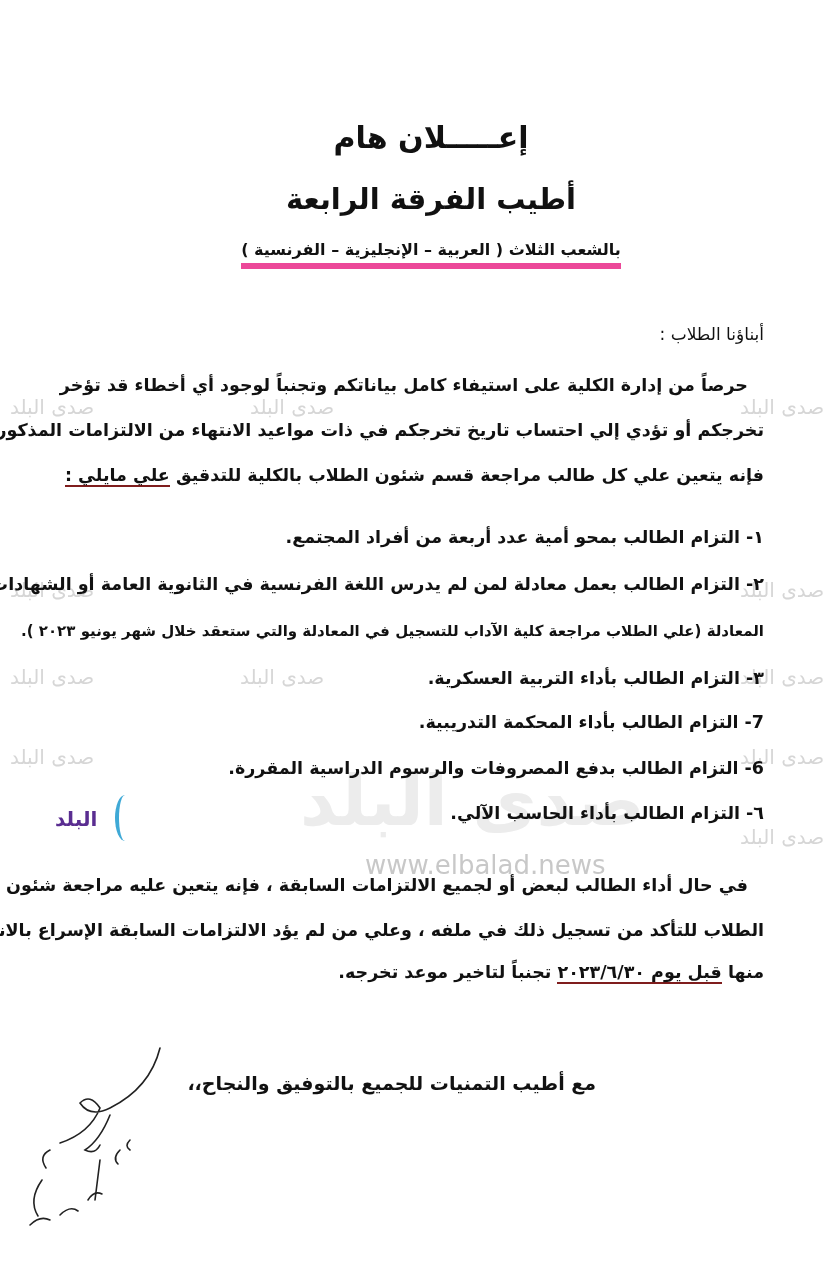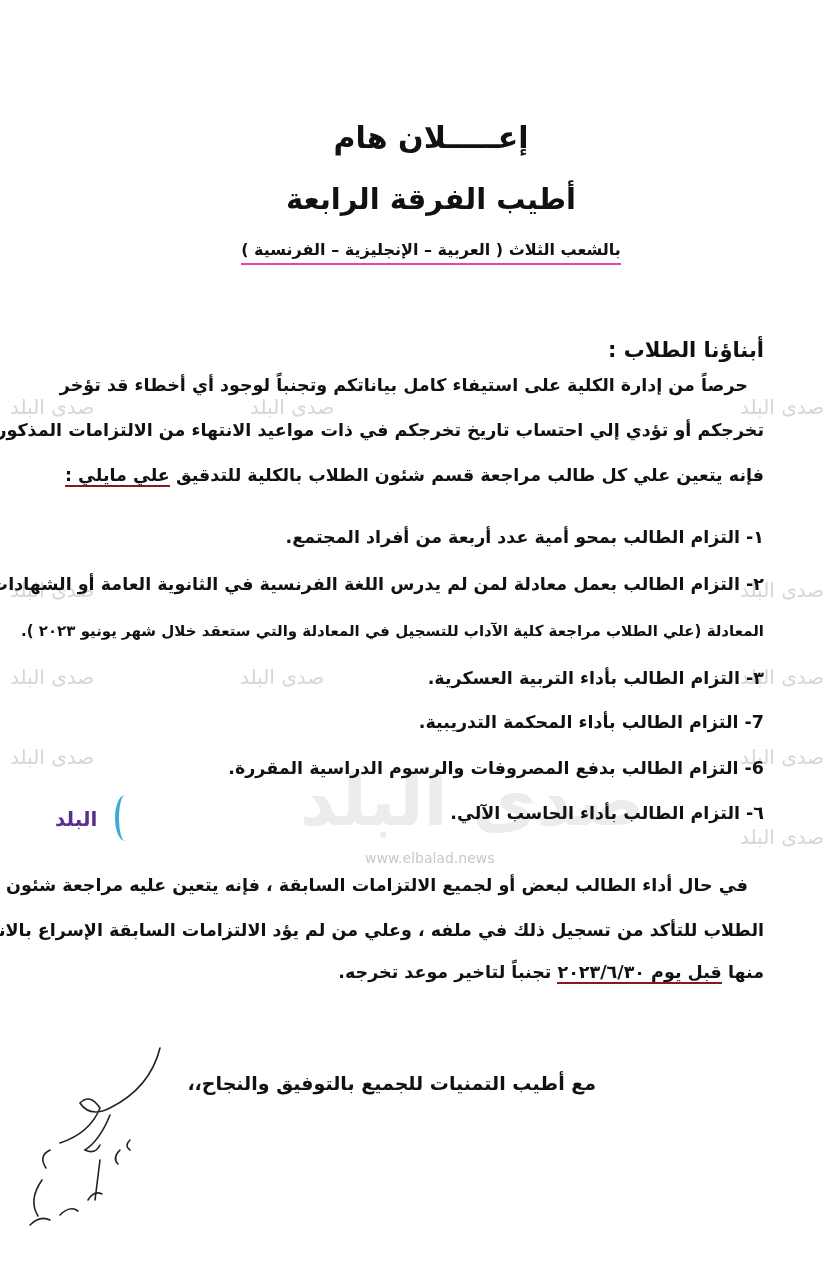--- a/index.html
+++ b/index.html
@@ -2,29 +2,29 @@
 <html><head>
 <meta charset="utf-8">
 <style>
   html, body { margin:0; padding:0; }
   body {
     width:826px; height:1280px; background:#ffffff; position:relative; overflow:hidden;
     font-family:"DejaVu Sans", sans-serif; color:#111;
   }
   .wm { position:absolute; color:#d6d6d6; font-size:20px; font-family:"DejaVu Sans", sans-serif; white-space:nowrap; z-index:0; }
   .wm-big { position:absolute; color:#ececec; font-size:70px; font-weight:bold; z-index:0; left:300px; top:760px; }
-  .wm-url { position:absolute; color:#c8c8c8; font-size:14px; left:365px; top:850px; z-index:0; font-family:"DejaVu Sans", sans-serif; }
+  .wm-url { position:absolute; color:#c8c8c8; font-size:26px; left:365px; top:850px; z-index:0; font-family:"DejaVu Sans", sans-serif; }
   .doc { position:absolute; inset:0; direction:rtl; z-index:1; }
   .title { position:absolute; left:0; right:0; text-align:center; font-weight:bold;padding-left:36px; }
   #t1 { top:120px; font-size:30px; }
   #t2 { top:182px; font-size:29px; }
   #t3 { top:240px; font-size:16px; }
-  #t3 span { border-bottom:2px solid #ec4899; padding-bottom:4px; }
+  #t3 span { border-bottom:6px solid #ec4899; padding-bottom:4px; }
   .line { position:absolute; right:62px; font-weight:bold; font-size:17.5px; white-space:nowrap; }
-  .greet { position:absolute; right:62px; top:338px; font-size:21px;font-weight:bold; }
+  .greet { position:absolute; right:62px; top:324px; font-size:17px; }
   .u { border-bottom:2px solid #7f1d1d; }
   .logo { position:absolute; left:55px; top:795px; width:80px; height:50px; z-index:2; direction:rtl; }
   .logo-text { position:absolute; left:0; top:12px; color:#5a2d91; font-weight:bold; font-size:20px; }
   .logo-swoosh { position:absolute; left:60px; top:0; width:16px; height:46px; border-left:4px solid #3fa9d6; border-radius:60% 0 0 60%; }
   .sig { position:absolute; left:10px; top:1040px; width:200px; height:200px; z-index:2; }
 </style>
 </head>
 <body>
 
 <div>

